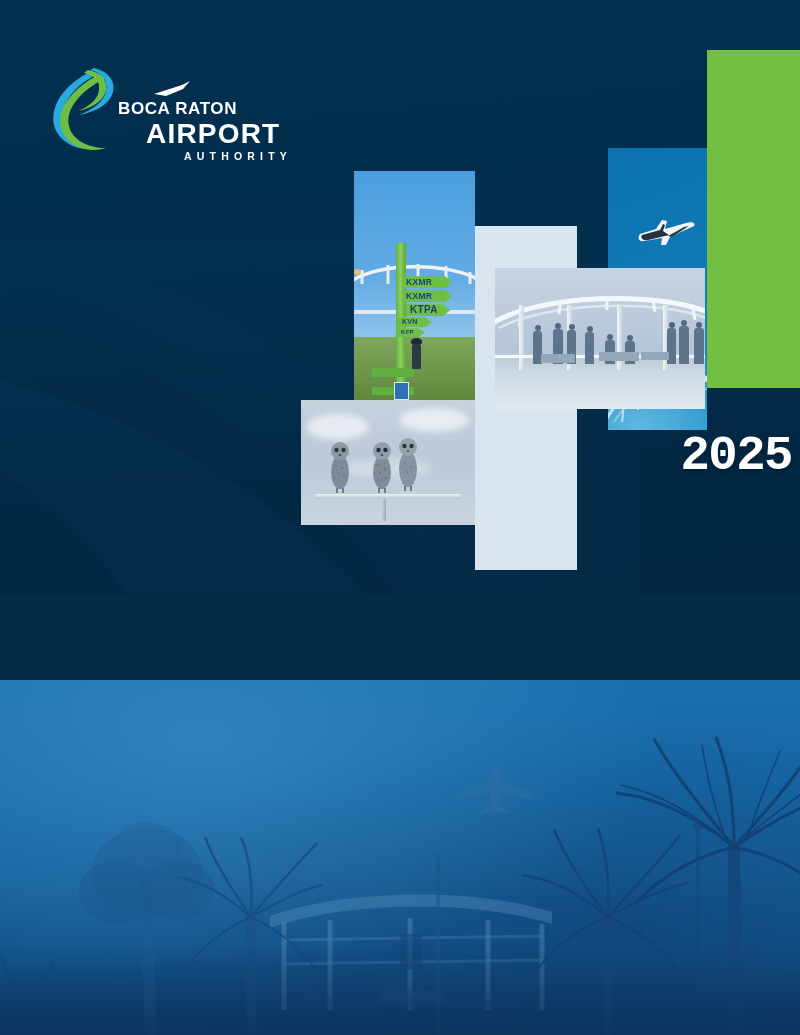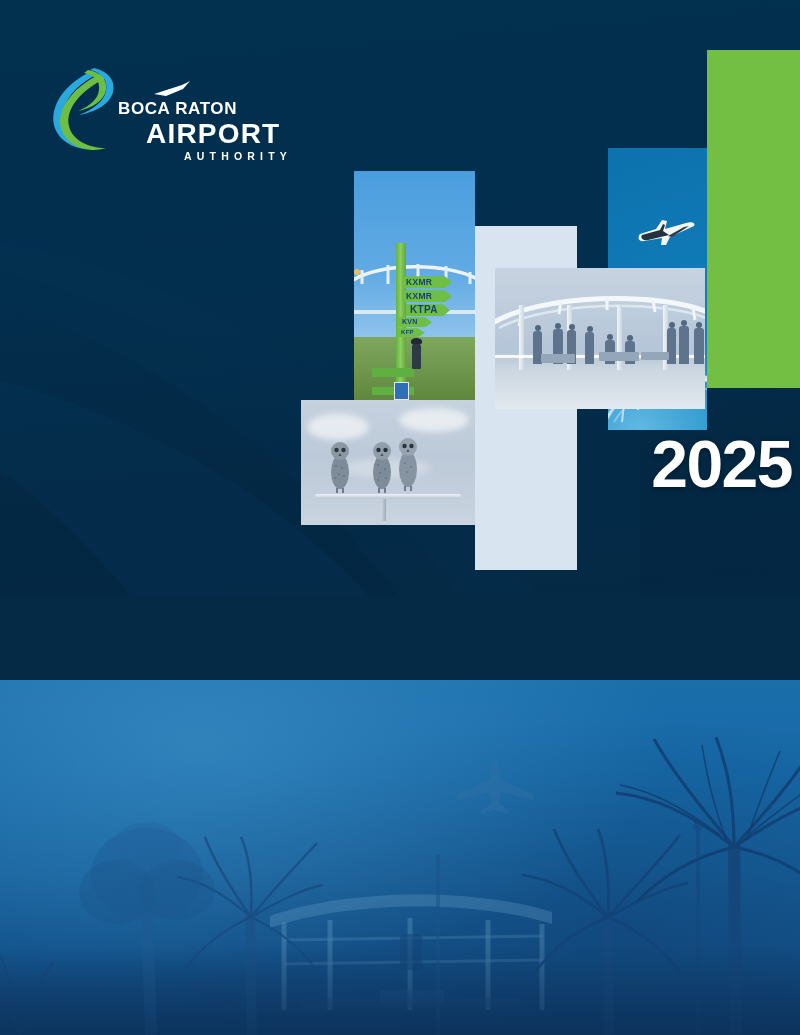--- a/index.html
+++ b/index.html
@@ -107,22 +107,22 @@
   .p-deck .rail2{position:absolute;left:0;top:62%;width:100%;height:3px;
     background:rgba(255,255,255,.85);}
   .fig{position:absolute;background:#5d748c;border-radius:3px 3px 0 0;}
   .fig:after{content:"";position:absolute;left:50%;top:-6px;transform:translateX(-50%);
     width:6px;height:6px;border-radius:50%;background:#51687f;}
   .bench{position:absolute;background:#93a6ba;border-radius:1px;}
 
   
   .title{position:absolute;left:592px;top:434px;width:200px;color:#fff;text-align:right;}
   .title .year{
-    font-size:66px;font-weight:700;line-height:.92;letter-spacing:-1.5px;
-    font-family:Liberation Sans, sans-serif;
+    font-size:49px;font-weight:700;line-height:.92;letter-spacing:-1.5px;
+    font-family:Liberation Mono, monospace;
     text-shadow:0 2px 5px rgba(0,0,0,.35);
   }
   .title .sub{
     font-size:24px;font-weight:400;letter-spacing:1.2px;margin-top:4px;
     text-shadow:0 1px 3px rgba(0,0,0,.3);
   }
 
   
   .bottom-photo{
     position:absolute;left:0;top:680px;width:800px;height:355px;

